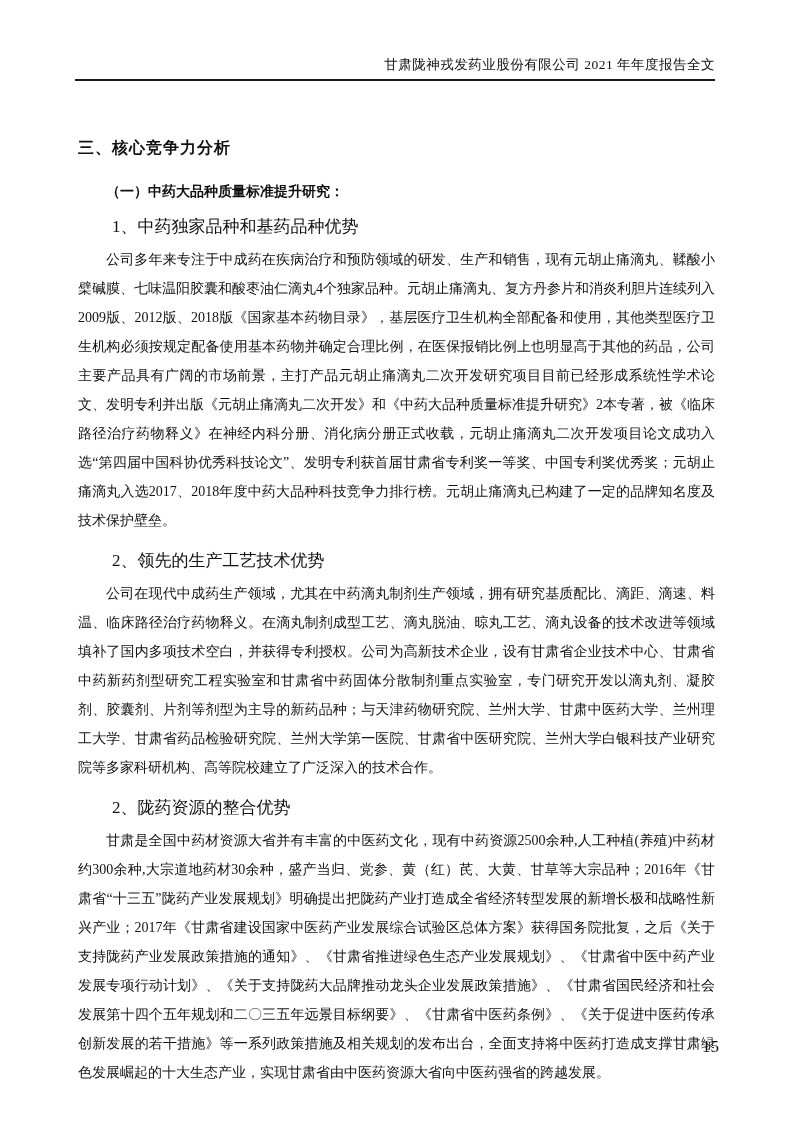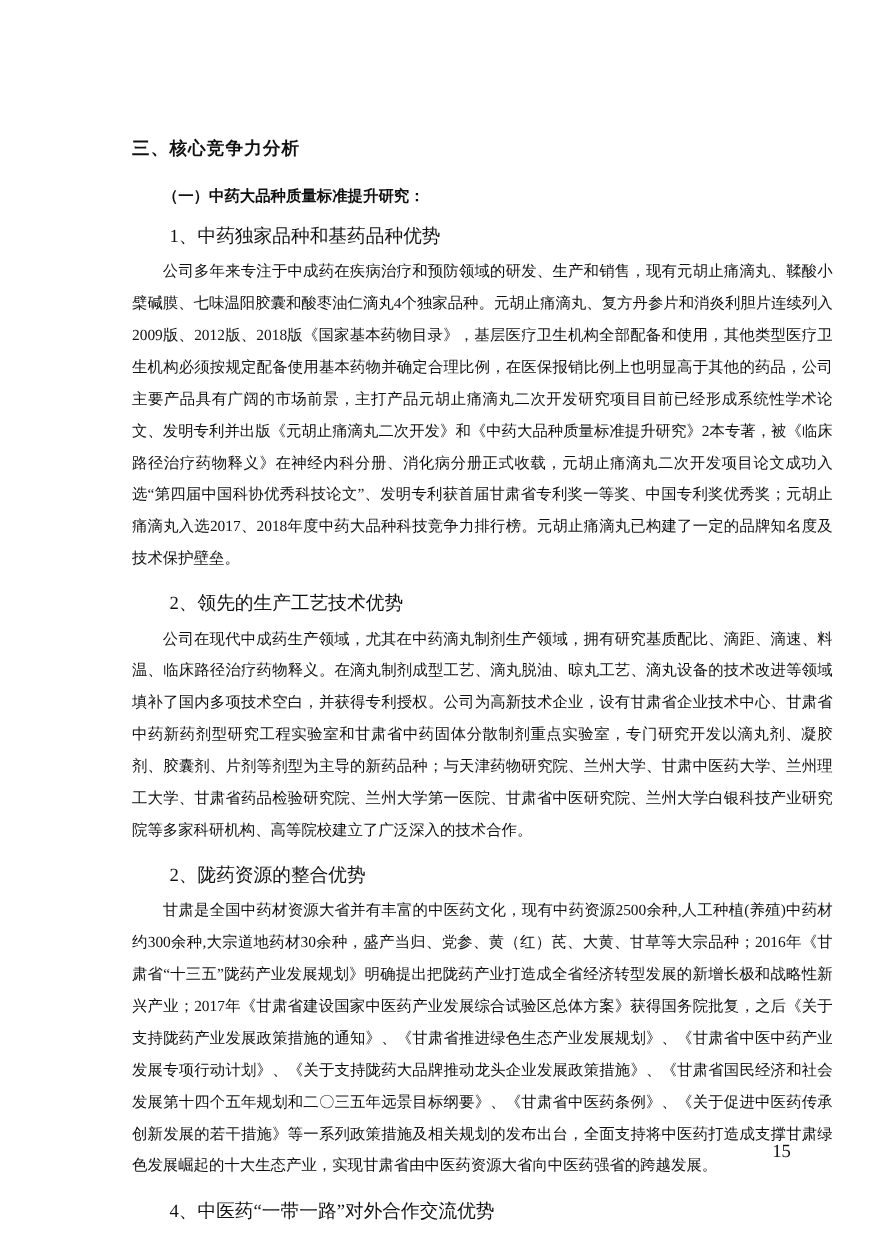--- a/index.html
+++ b/index.html
@@ -21,23 +21,22 @@
     width: 640px;
     text-align: right;
     font-size: 13.5px;
     line-height: 18px;
     letter-spacing: 0.5px;
     padding-bottom: 5px;
     border-bottom: 2px solid #1a1a1a;
   }
   .content {
     position: absolute;
-    top: 68px; left: 78px;
+    top: 80px; left: 78px;
     width: 637px;
-    margin-left: 42px;
   }
   .doc-title {
     margin: 57px 0 0 0;
     font-size: 16px;
     font-weight: bold;
     line-height: 21px;
     letter-spacing: 1px;
   }
   .doc-subtitle {
     margin: 25px 0 0 0;
@@ -67,35 +66,37 @@
     right: 74px;
     font-size: 17px;
     line-height: 14px;
   }
 </style>
 </head>
 <body>
 
 <div class="page">
 
+  <div class="page-header">
+    <span>甘肃陇神戎发药业股份有限公司 2021 年年度报告全文</span>
+  </div>
 
   <div class="content">
 
     <div class="doc-title">三、核心竞争力分析</div>
 
     <div class="doc-subtitle">（一）中药大品种质量标准提升研究：</div>
 
     <div class="item-heading">1、中药独家品种和基药品种优势</div>
     <p class="para">公司多年来专注于中成药在疾病治疗和预防领域的研发、生产和销售，现有元胡止痛滴丸、鞣酸小檗碱膜、七味温阳胶囊和酸枣油仁滴丸4个独家品种。元胡止痛滴丸、复方丹参片和消炎利胆片连续列入2009版、2012版、2018版《国家基本药物目录》，基层医疗卫生机构全部配备和使用，其他类型医疗卫生机构必须按规定配备使用基本药物并确定合理比例，在医保报销比例上也明显高于其他的药品，公司主要产品具有广阔的市场前景，主打产品元胡止痛滴丸二次开发研究项目目前已经形成系统性学术论文、发明专利并出版《元胡止痛滴丸二次开发》和《中药大品种质量标准提升研究》2本专著，被《临床路径治疗药物释义》在神经内科分册、消化病分册正式收载，元胡止痛滴丸二次开发项目论文成功入选“第四届中国科协优秀科技论文”、发明专利获首届甘肃省专利奖一等奖、中国专利奖优秀奖；元胡止痛滴丸入选2017、2018年度中药大品种科技竞争力排行榜。元胡止痛滴丸已构建了一定的品牌知名度及技术保护壁垒。</p>
 
     <div class="item-heading">2、领先的生产工艺技术优势</div>
     <p class="para">公司在现代中成药生产领域，尤其在中药滴丸制剂生产领域，拥有研究基质配比、滴距、滴速、料温、临床路径治疗药物释义。在滴丸制剂成型工艺、滴丸脱油、晾丸工艺、滴丸设备的技术改进等领域填补了国内多项技术空白，并获得专利授权。公司为高新技术企业，设有甘肃省企业技术中心、甘肃省中药新药剂型研究工程实验室和甘肃省中药固体分散制剂重点实验室，专门研究开发以滴丸剂、凝胶剂、胶囊剂、片剂等剂型为主导的新药品种；与天津药物研究院、兰州大学、甘肃中医药大学、兰州理工大学、甘肃省药品检验研究院、兰州大学第一医院、甘肃省中医研究院、兰州大学白银科技产业研究院等多家科研机构、高等院校建立了广泛深入的技术合作。</p>
 
     <div class="item-heading">2、陇药资源的整合优势</div>
     <p class="para">甘肃是全国中药材资源大省并有丰富的中医药文化，现有中药资源2500余种,人工种植(养殖)中药材约300余种,大宗道地药材30余种，盛产当归、党参、黄（红）芪、大黄、甘草等大宗品种；2016年《甘肃省“十三五”陇药产业发展规划》明确提出把陇药产业打造成全省经济转型发展的新增长极和战略性新兴产业；2017年《甘肃省建设国家中医药产业发展综合试验区总体方案》获得国务院批复，之后《关于支持陇药产业发展政策措施的通知》、《甘肃省推进绿色生态产业发展规划》、《甘肃省中医中药产业发展专项行动计划》、《关于支持陇药大品牌推动龙头企业发展政策措施》、《甘肃省国民经济和社会发展第十四个五年规划和二〇三五年远景目标纲要》、《甘肃省中医药条例》、《关于促进中医药传承创新发展的若干措施》等一系列政策措施及相关规划的发布出台，全面支持将中医药打造成支撑甘肃绿色发展崛起的十大生态产业，实现甘肃省由中医药资源大省向中医药强省的跨越发展。</p>
 
-    <div class="item-heading">4、中医药“一带一路”对外合作交流优势</div>
 
   </div>
 
   <div class="page-number">15</div>
 
 </div>
 
 </body></html>

